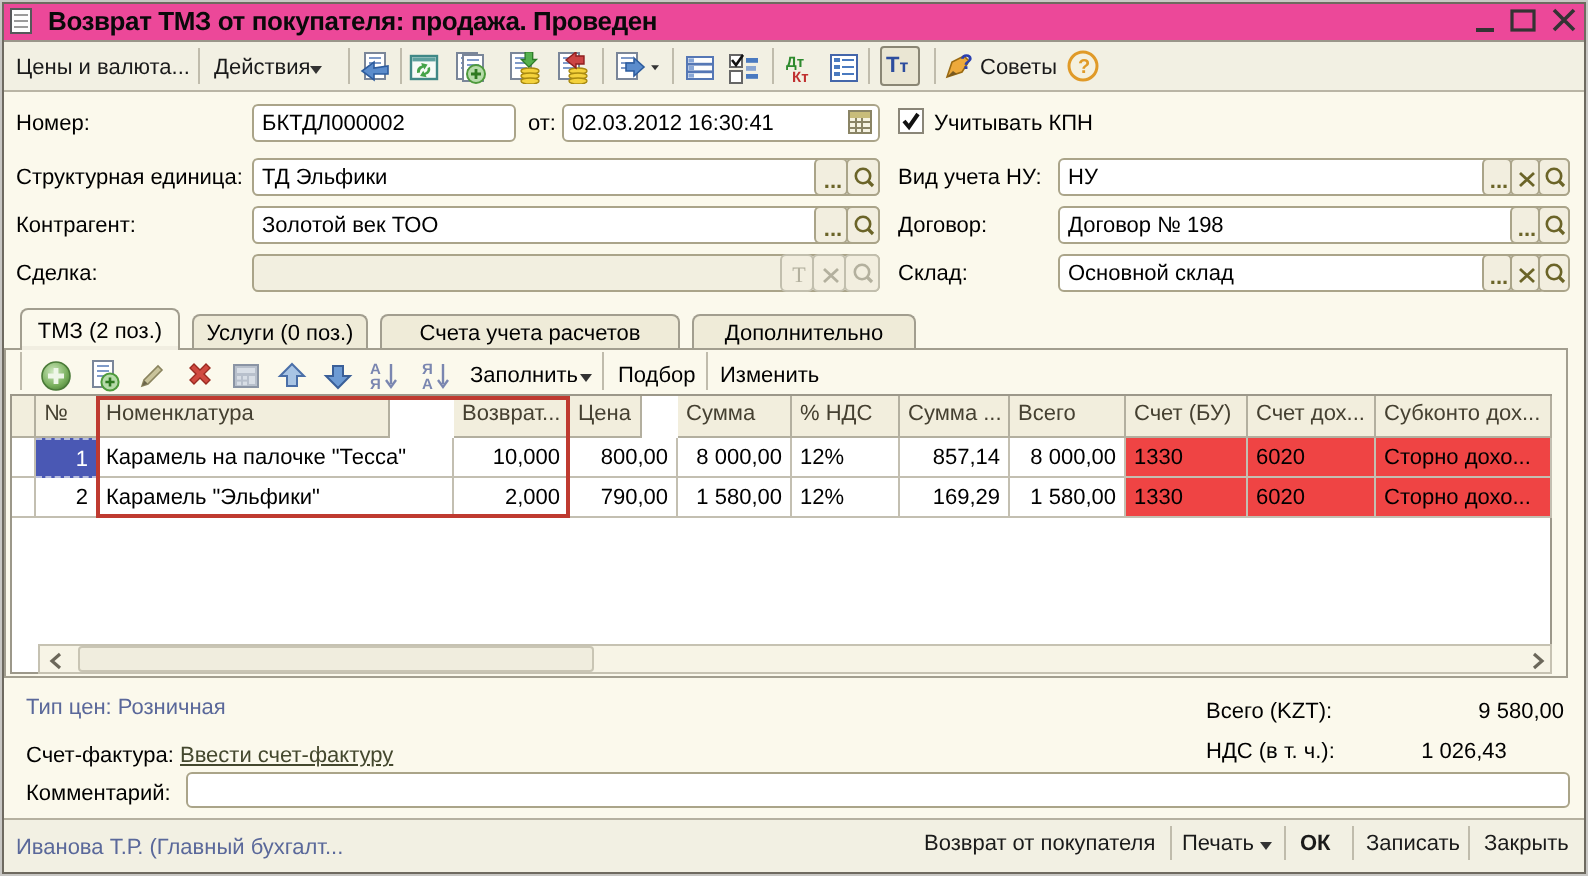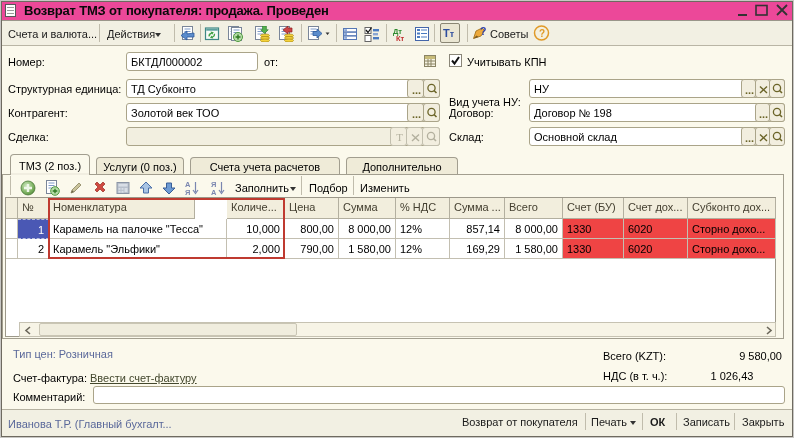--- a/index.html
+++ b/index.html
@@ -57,21 +57,21 @@
       <rect x="2" y="10" width="9" height="2" fill="#333"></rect>
       <rect x="20" y="1.5" width="11" height="9.5" fill="none" stroke="#333" stroke-width="1.6"></rect>
       <path d="M41 1 L51 11 M51 1 L41 11" stroke="#333" stroke-width="1.8"></path>
     </svg>
   </div>
   <div class="abs" style="left:1px;top:20px;width:792px;height:1px;background:#9a968a;"></div>
   <div class="abs" style="left:1px;top:21px;width:792px;height:24px;background:#f2f0e3;"></div>
   <div class="abs" style="left:1px;top:410px;width:792px;height:27px;background:#f2f0e3;"></div>
 
   <div class="abs" style="left:1px;top:45px;width:792px;height:1px;background:#b9b5a5;"></div>
-  <div class="tbtxt" style="left:8px;">Счета и валюта...</div>
+  <div class="tbtxt" style="left:8px;">Цены и валюта...</div>
   <div class="vsep" style="left:99px;top:24px;height:18px;"></div>
   <div class="tbtxt" style="left:107px;">Действия</div>
   <svg style="left:154px;top:32px" width="9" height="6">
       <path d="M1 1 L7 1 L4 5 Z" fill="#333"></path>
     </svg>
   <div class="vsep" style="left:174px;top:24px;height:18px;"></div>
   <div id="icons1">
       <svg style="left:180px;top:26px;position:absolute;" width="16" height="16" viewBox="0 0 16 16">
         <g transform="translate(1,0) scale(1)">
           <rect x="1.5" y="0.5" width="10" height="13" fill="#fff" stroke="#7a8699"></rect>
@@ -188,45 +188,46 @@
       <div class="abs vsep" style="left:200px;top:24px;height:18px;"></div>
       <div class="abs vsep" style="left:301px;top:24px;height:18px;"></div>
       <div class="abs vsep" style="left:336px;top:24px;height:18px;"></div>
       <div class="abs vsep" style="left:386px;top:24px;height:18px;"></div>
       <div class="abs vsep" style="left:467px;top:24px;height:18px;"></div>
     </div>
 
   <div class="lbl" style="left:8px;top:56px;">Номер:</div>
   <div class="fld" style="left:126px;top:52px;width:132px;">БКТДЛ000002</div>
   <div class="lbl" style="left:264px;top:56px;">от:</div>
+  <div class="fld" style="left:281px;top:52px;width:159px;">02.03.2012 16:30:41</div>
   <svg style="left:424px;top:55px" width="13" height="13">
     <rect x="0.5" y="0.5" width="11" height="11" fill="#f6f3e2" stroke="#8a8465"></rect>
     <rect x="1" y="1" width="10" height="3" fill="#c8bc7a"></rect>
     <line x1="4" y1="4" x2="4" y2="11" stroke="#8a8465"></line>
       <line x1="7" y1="4" x2="7" y2="11" stroke="#8a8465"></line>
     <line x1="1" y1="6" x2="11" y2="6" stroke="#8a8465"></line>
       <line x1="1" y1="9" x2="11" y2="9" stroke="#8a8465"></line>
   </svg>
 
   <div class="lbl" style="left:8px;top:83px;">Структурная единица:</div>
-  <div class="fld" style="left:126px;top:79px;width:314px;">ТД Субконто</div>
+  <div class="fld" style="left:126px;top:79px;width:314px;">ТД Эльфики</div>
 
   <div class="lbl" style="left:8px;top:107px;">Контрагент:</div>
   <div class="fld" style="left:126px;top:103px;width:314px;">Золотой век ТОО</div>
 
   <div class="lbl" style="left:8px;top:131px;">Сделка:</div>
   <div class="fld" style="left:126px;top:127px;width:314px;background:#f2efe0;"></div>
 
   <svg style="left:449px;top:54px" width="14" height="14">
     <rect x="0.5" y="0.5" width="12" height="12" fill="#fff" stroke="#8a8678"></rect>
     <path d="M3 6.5 L5.5 9.5 L10 3" stroke="#111" stroke-width="2" fill="none"></path>
   </svg>
   <div class="lbl" style="left:467px;top:56px;">Учитывать КПН</div>
 
-  <div class="lbl" style="left:449px;top:96px;">Вид учета НУ:</div>
+  <div class="lbl" style="left:449px;top:83px;">Вид учета НУ:</div>
   <div class="fld" style="left:529px;top:79px;width:256px;">НУ</div>
 
   <div class="lbl" style="left:449px;top:107px;">Договор:</div>
   <div class="fld" style="left:529px;top:103px;width:256px;">Договор № 198</div>
 
   <div class="lbl" style="left:449px;top:131px;">Склад:</div>
   <div class="fld" style="left:529px;top:127px;width:244px;">Основной склад</div>
   <div id="fieldbtns">
       <div class="fb" style="left:407px;top:79px;width:17px;">
         <svg width="15" height="17" style="left:0;top:0">
@@ -382,22 +383,22 @@
           <text x="1" y="14.5" font-size="7.5" font-weight="bold" fill="#7a86b0" font-family="Liberation Sans">А</text>
           <path d="M11.5 2 L11.5 12 M9 10 L11.5 13.5 L14 10" stroke="#7a86b0" stroke-width="1.2" fill="none"></path>
         </svg>
       </div>
   </div>
 
   <div class="abs" id="grid">
       <div class="hc" style="left:0px;width:12px;"></div>
       <div class="hc" style="left:12px;width:31px;text-align:center;padding-left:0;padding-right:10px;">№</div>
       <div class="hc" style="left:43px;width:146px;">Номенклатура</div>
-      <div class="hc" style="left:221px;width:58px;">Количе...</div>
-      <div class="hc" style="left:279px;width:54px;">Цена</div>
+      <div class="hc" style="left:221px;width:58px;">Возврат...</div>
+      <div class="hc" style="left:279px;width:36px;">Цена</div>
       <div class="hc" style="left:333px;width:57px;">Сумма</div>
       <div class="hc" style="left:390px;width:54px;">% НДС</div>
       <div class="hc" style="left:444px;width:55px;">Сумма ...</div>
       <div class="hc" style="left:499px;width:58px;">Всего</div>
       <div class="hc" style="left:557px;width:61px;">Счет (БУ)</div>
       <div class="hc" style="left:618px;width:64px;">Счет дох...</div>
       <div class="hc" style="left:682px;width:88px;">Субконто дох...</div>
       <div class="cell" style="left:0px;top:21px;width:12px;"></div>
       <div class="cell num" style="left:12px;top:21px;width:31px;background:#4a58b4;color:#fff;border-top:1px dashed #b8bede;border-bottom:1px dashed #b8bede;">1</div>
       <div class="cell" style="left:43px;top:21px;width:178px;">Карамель на палочке "Тесса"</div>

